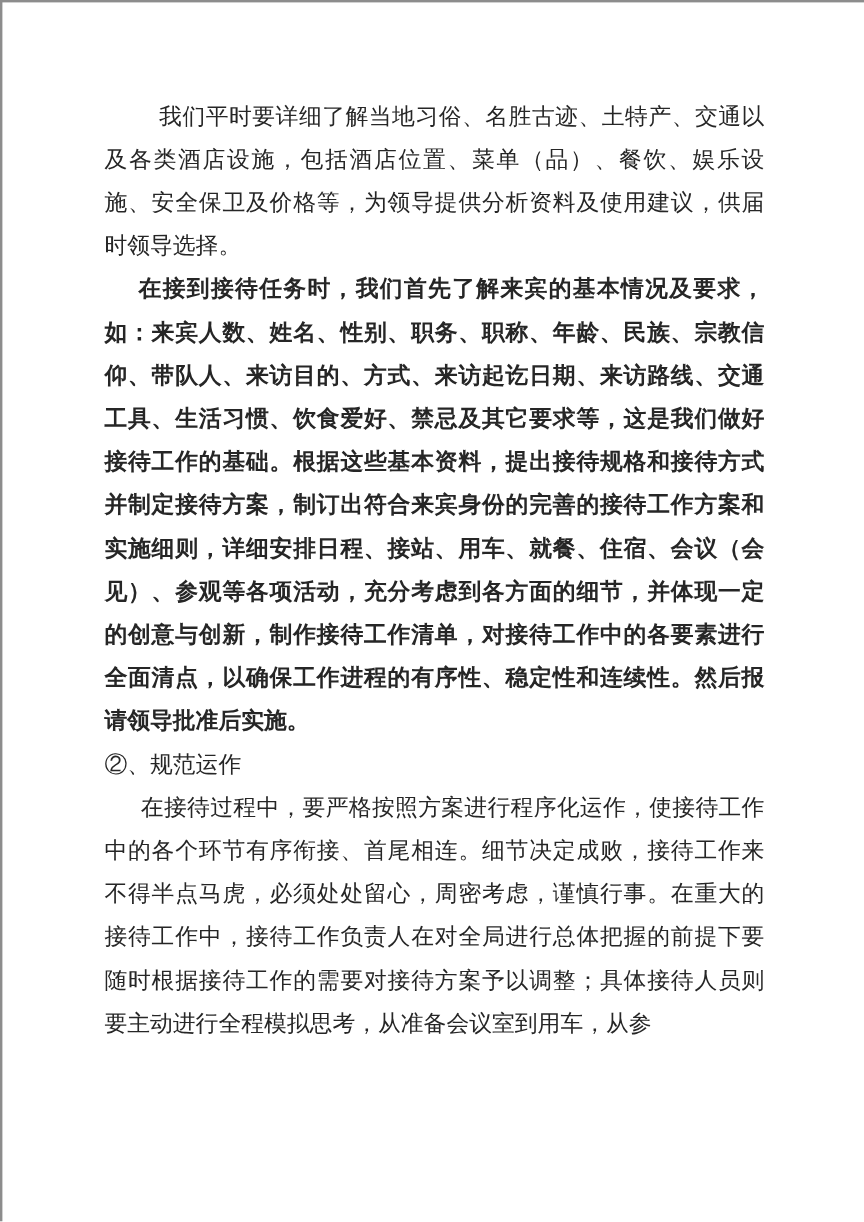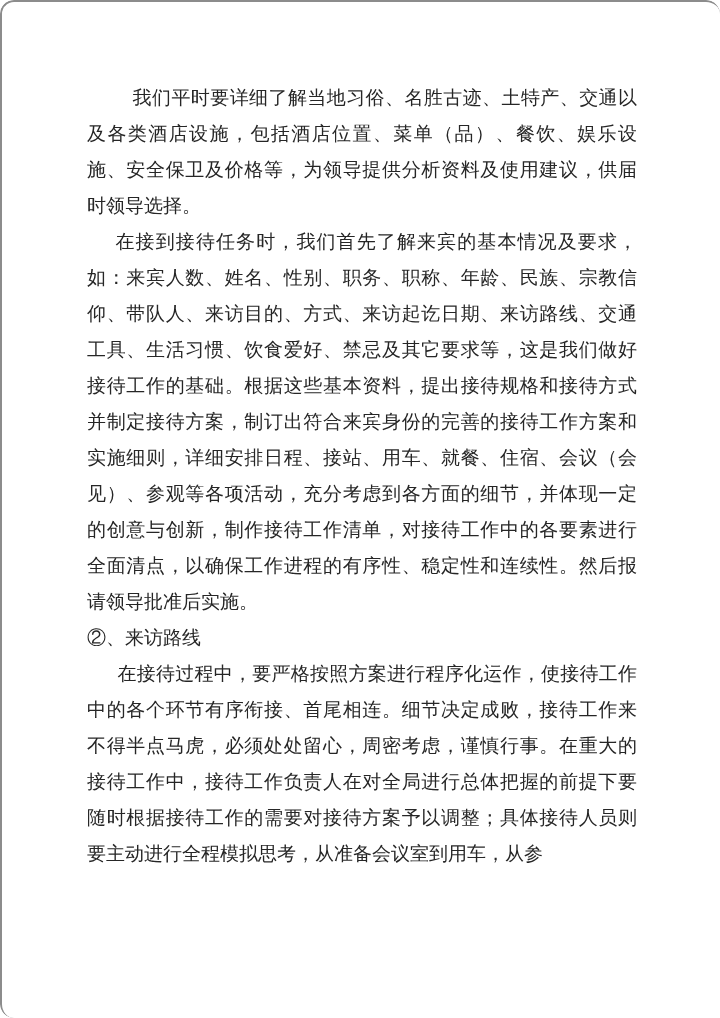--- a/index.html
+++ b/index.html
@@ -1,15 +1,15 @@
 <!DOCTYPE html>
 <html><head>
 <meta charset="utf-8">
 <style>
-  * { box-sizing: border-box; border-radius: 14px; }
+  * { box-sizing: border-box; }
   html, body {
     margin: 0;
     padding: 0;
     width: 720px;
     height: 1018px;
     background: #ffffff;
     overflow: hidden;
   }
   .page {
     position: relative;
@@ -26,28 +26,28 @@
     line-height: 36px;
     color: #262626;
     text-align: justify;
     text-justify: inter-ideograph;
   }
   .content p {
     margin: 0;
     word-break: break-all;
   }
   .para-1 { text-indent: 2.4em; }
-  .para-2 { text-indent: 1.5em; }
+  .para-2 { text-indent: 1.5em; font-weight: bold; }
   .heading { text-indent: 0; }
   .para-4 { text-indent: 3em; }
   .para-5 { text-indent: 1.6em; }
 </style>
 </head>
 <body>
 
 <div class="page">
   <div class="content">
     <p class="para-1">我们平时要详细了解当地习俗、名胜古迹、土特产、交通以及各类酒店设施，包括酒店位置、菜单（品）、餐饮、娱乐设施、安全保卫及价格等，为领导提供分析资料及使用建议，供届时领导选择。</p>
     <p class="para-2">在接到接待任务时，我们首先了解来宾的基本情况及要求，如：来宾人数、姓名、性别、职务、职称、年龄、民族、宗教信仰、带队人、来访目的、方式、来访起讫日期、来访路线、交通工具、生活习惯、饮食爱好、禁忌及其它要求等，这是我们做好接待工作的基础。根据这些基本资料，提出接待规格和接待方式并制定接待方案，制订出符合来宾身份的完善的接待工作方案和实施细则，详细安排日程、接站、用车、就餐、住宿、会议（会见）、参观等各项活动，充分考虑到各方面的细节，并体现一定的创意与创新，制作接待工作清单，对接待工作中的各要素进行全面清点，以确保工作进程的有序性、稳定性和连续性。然后报请领导批准后实施。</p>
-    <p class="heading">②、来访路线</p>
+    <p class="heading">②、规范运作</p>
     <p class="para-5">在接待过程中，要严格按照方案进行程序化运作，使接待工作中的各个环节有序衔接、首尾相连。细节决定成败，接待工作来不得半点马虎，必须处处留心，周密考虑，谨慎行事。在重大的接待工作中，接待工作负责人在对全局进行总体把握的前提下要随时根据接待工作的需要对接待方案予以调整；具体接待人员则要主动进行全程模拟思考，从准备会议室到用车，从参</p>
   </div>
 </div>
 
 </body></html>

